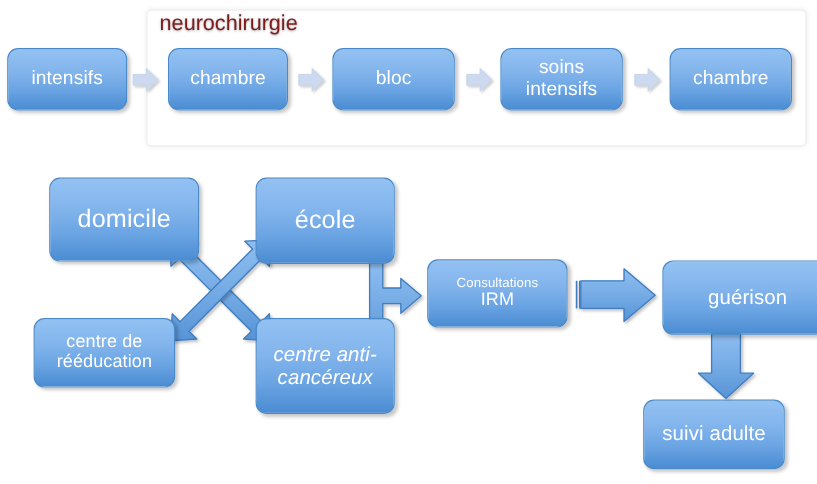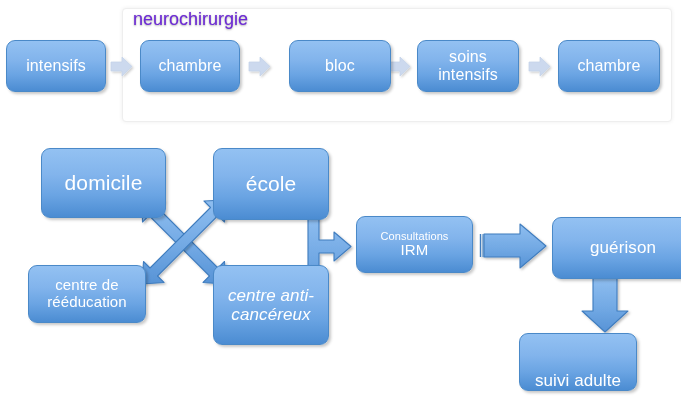--- a/index.html
+++ b/index.html
@@ -55,21 +55,21 @@
     border-radius: 4px;
     box-shadow: 0 0 4px rgba(0,0,0,0.07);
     background: #ffffff;
     z-index: 1;
   }
   #group-neuro-label {
     position: absolute;
     left: 133px;
     top: 9px;
     font-size: 18px;
-    color: #6d28d9;
+    color: #7f1d1d;
     text-shadow: 0 1px 2px rgba(120,120,120,0.55), 0 0 1px rgba(150,150,150,0.5);
     z-index: 3;
     white-space: nowrap;
     user-select: none;
   }
 
   
   .row1 { height: 52px; top: 40px; font-size: 16px; }
 
   
@@ -98,21 +98,21 @@
   <div id="group-neuro-label">neurochirurgie</div>
 
   <div class="node row1" style="left:6px; width:100px;">
     <span class="lbl">intensifs</span>
   </div>
 
   <div class="node row1" style="left:140px; width:100px;">
     <span class="lbl">chambre</span>
   </div>
 
-  <div class="node row1" style="left:277px; width:102px;margin-left:12px;">
+  <div class="node row1" style="left:277px; width:102px;">
     <span class="lbl">bloc</span>
   </div>
 
   <div class="node row1" style="left:417px; width:102px;">
     <span class="lbl"><span>soins</span><br><span>intensifs</span></span>
   </div>
 
   <div class="node row1" style="left:558px; width:102px;">
     <span class="lbl">chambre</span>
   </div>
@@ -160,21 +160,21 @@
   </div>
 
   <div class="node" style="left:356px; top:216px; width:117px; height:57px; font-size:11px;">
     <span class="lbl"><span>Consultations</span><br><span style="font-size:15px;">IRM</span></span>
   </div>
 
   <div class="node" style="left:552px; top:217px; width:142px; height:62px; font-size:17px;">
     <span class="lbl">guérison</span>
   </div>
 
-  <div class="node" style="left:519px; top:333px; width:118px; height:58px; font-size:17px;align-items:flex-end;">
+  <div class="node" style="left:536px; top:333px; width:118px; height:58px; font-size:17px;">
     <span class="lbl">suivi adulte</span>
   </div>
 
   <div class="xcross" style="left:140px; top:198px;">
     <svg width="88" height="92" viewBox="0 0 88 92">
       <defs>
         <linearGradient id="agrad" x1="0" y1="0" x2="0" y2="1">
           <stop offset="0%" stop-color="#8fbef0"></stop>
           <stop offset="55%" stop-color="#72a9e4"></stop>
           <stop offset="100%" stop-color="#5793d6"></stop>

